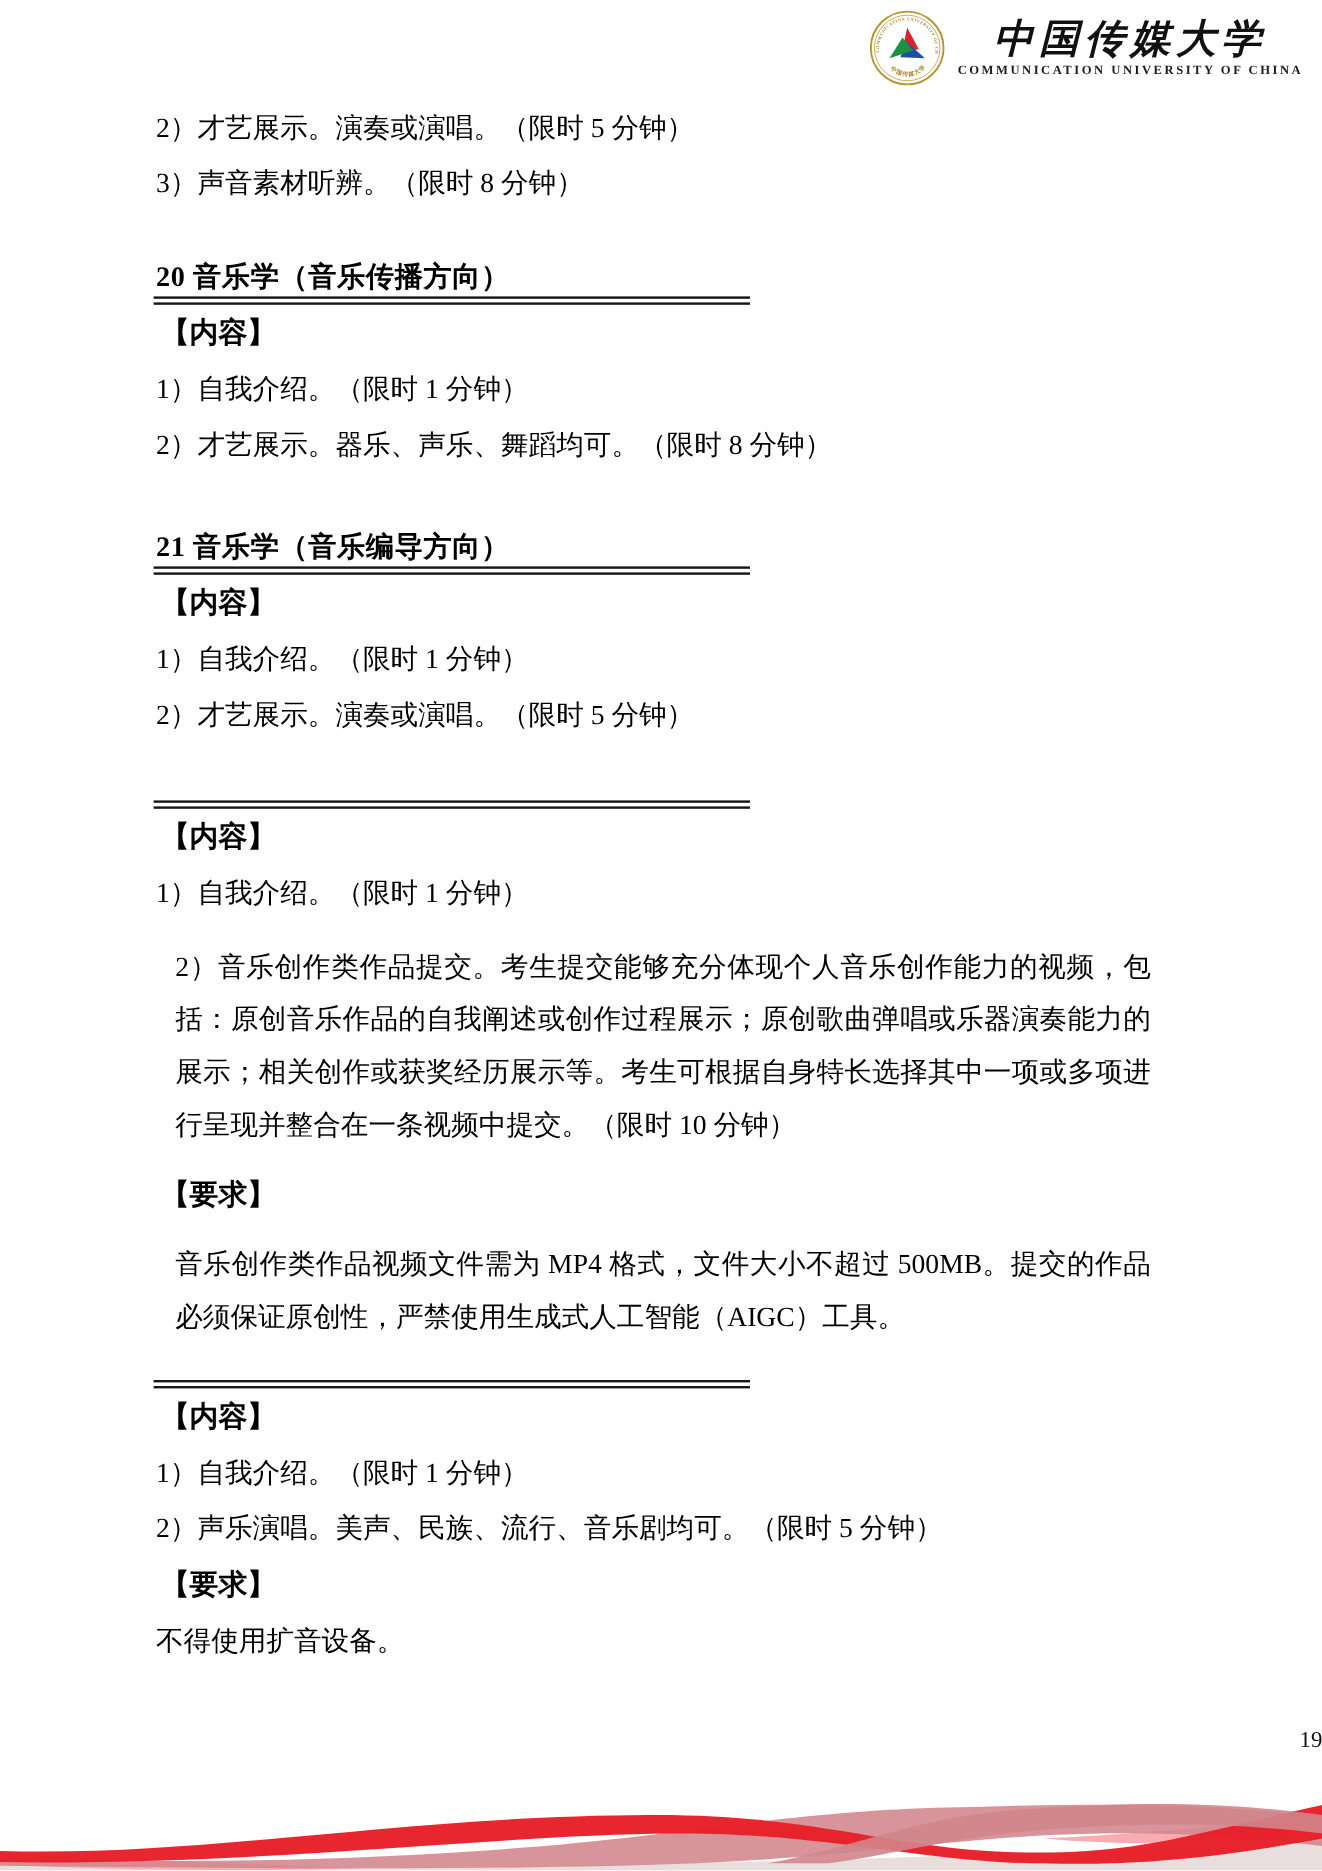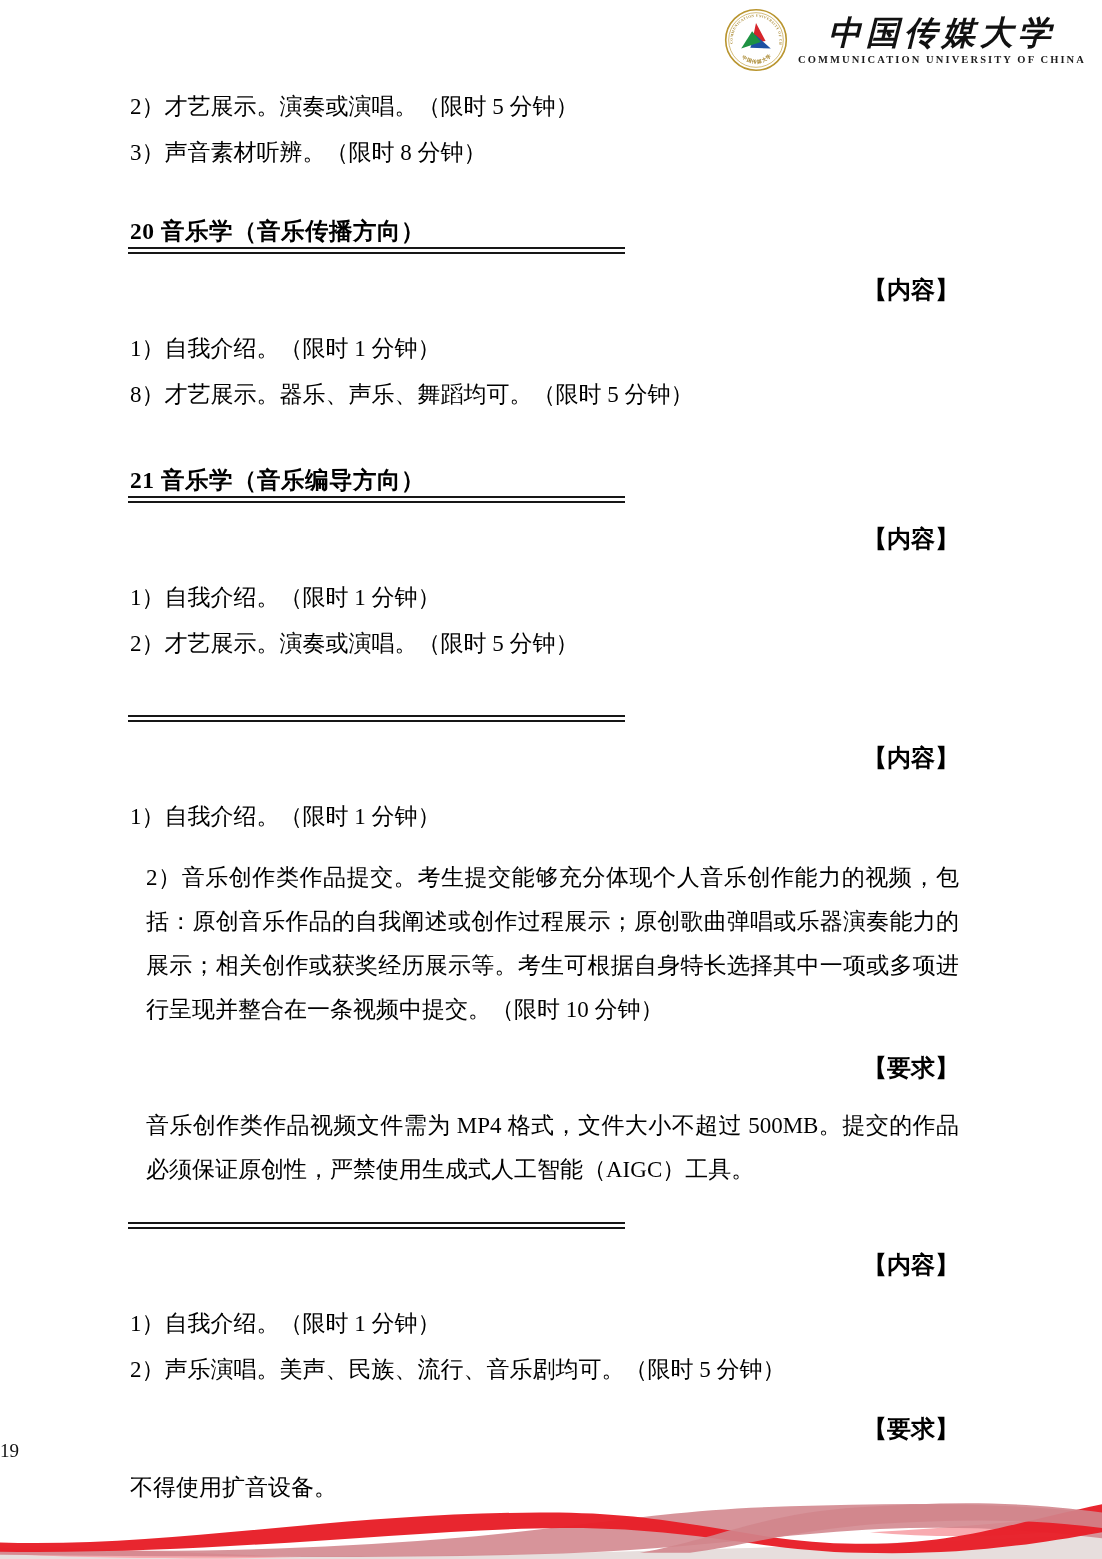--- a/index.html
+++ b/index.html
@@ -41,30 +41,30 @@
   .sec-title{
     margin:0;font-size:23.5px;font-weight:700;line-height:30px;
     white-space:nowrap;letter-spacing:0.5px;font-family:Liberation Serif, serif;
   }
   .double-rule{
     width:497px;height:3px;margin:1px 0 0 -2px;
     border-top:2.5px solid #161616;
     border-bottom:2.5px solid #161616;
   }
   .label{
-    margin:16px;font-size:24px;font-weight:700;
-    line-height:40px;height:40px;white-space:nowrap;text-align:right;
+    margin:4px;font-size:24px;font-weight:700;
+    line-height:40px;height:40px;white-space:nowrap;
   }
   .para{
     margin:16px;line-height:44px;text-align:justify;text-align-last:left;
   }
   
   .page-number{
     position:absolute;top:1440px;left:0;width:100%;
-    text-align:left;font-size:19px;color:#111;
+    text-align:right;font-size:19px;color:#111;
   }
   .waves{
     position:absolute;left:0;bottom:0;width:1102px;height:62px;
     display:block;
   }
 </style>
 </head>
 <body>
 
 <div class="page">
@@ -100,21 +100,21 @@
   <main class="content">
 
     <p class="line">2）才艺展示。演奏或演唱。（限时 5 分钟）</p>
     <p class="line">3）声音素材听辨。（限时 8 分钟）</p>
 
     <section class="sec sec-20">
       <h2 class="sec-title">20 音乐学（音乐传播方向）</h2>
       <div class="double-rule"></div>
       <p class="label">【内容】</p>
       <p class="line">1）自我介绍。（限时 1 分钟）</p>
-      <p class="line">8）才艺展示。器乐、声乐、舞蹈均可。（限时 5 分钟）</p>
+      <p class="line">2）才艺展示。器乐、声乐、舞蹈均可。（限时 8 分钟）</p>
     </section>
 
     <section class="sec sec-21">
       <h2 class="sec-title">21 音乐学（音乐编导方向）</h2>
       <div class="double-rule"></div>
       <p class="label">【内容】</p>
       <p class="line">1）自我介绍。（限时 1 分钟）</p>
       <p class="line">2）才艺展示。演奏或演唱。（限时 5 分钟）</p>
     </section>
 

